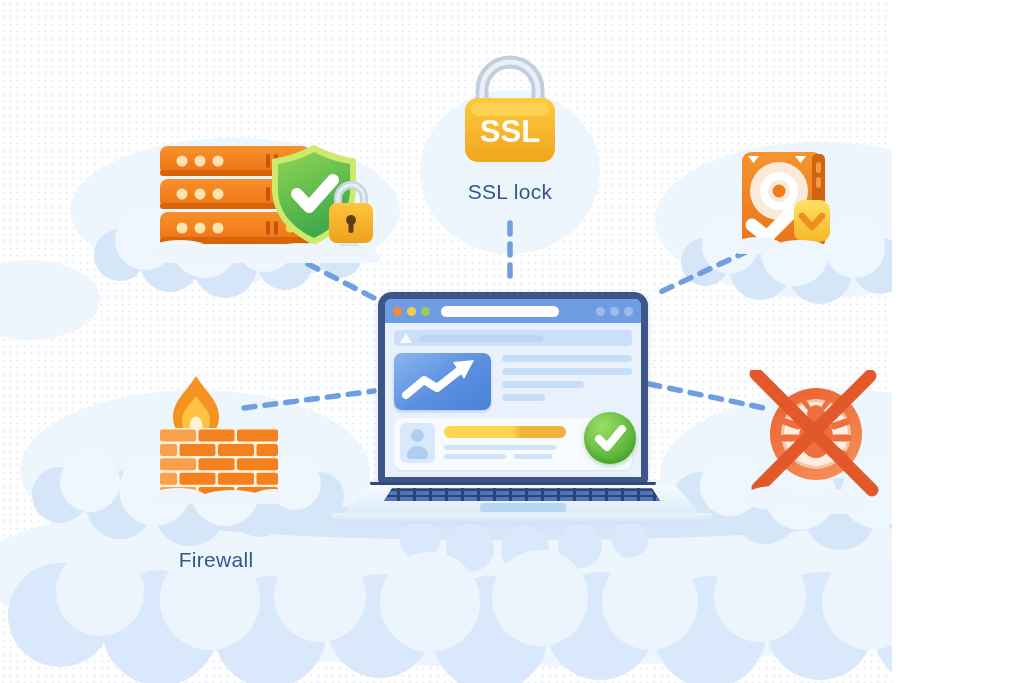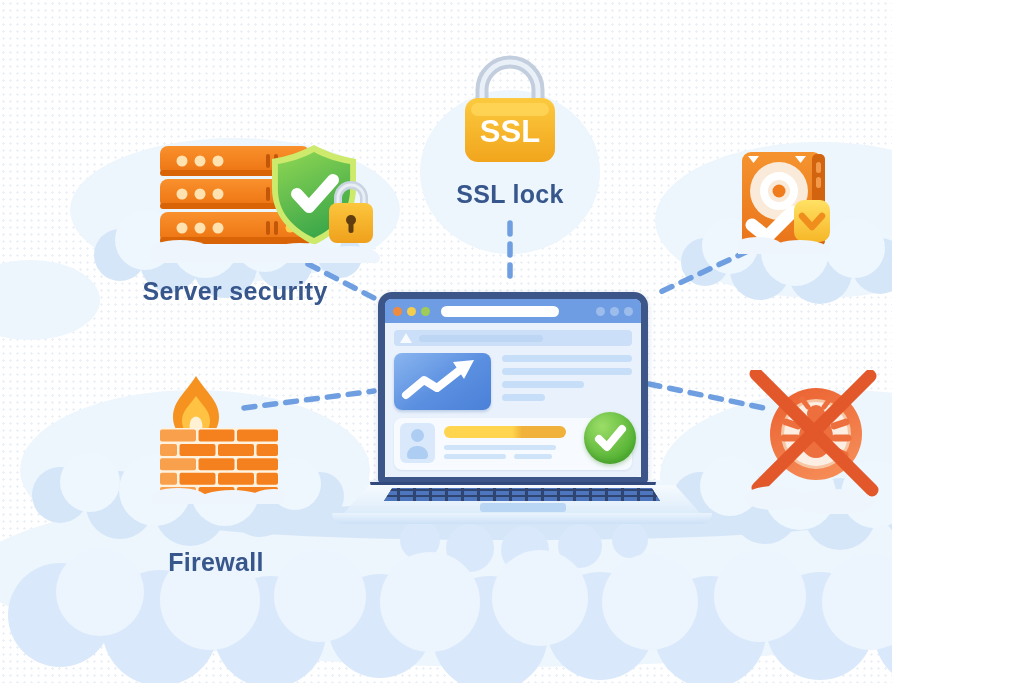--- a/index.html
+++ b/index.html
@@ -5,21 +5,21 @@
   html,body{margin:0;padding:0;background:#fff;}
   #stage{
     position:relative;width:892px;height:683px;overflow:hidden;background:#fff;
     background-image:radial-gradient(rgba(185,200,225,.28) 1px, transparent 1.2px);
     background-size:7px 7px;
     font-family:"Liberation Sans", sans-serif;
   }
   .abs{position:absolute;}
   .node-label{
     position:absolute;transform:translateX(-50%);
-    font-size:25px;font-weight:700;color:#37568c;letter-spacing:.3px;white-space:nowrap;
+    font-size:21px;font-weight:400;color:#37568c;letter-spacing:.3px;white-space:nowrap;
   }
   
   .laptop{position:absolute;left:332px;top:286px;width:380px;height:250px;}
   .screen{
     position:absolute;left:46px;top:6px;width:270px;height:192px;box-sizing:border-box;
     background:#fff;border:7px solid #3d5689;border-radius:14px 14px 5px 5px;
     box-shadow:0 2px 6px rgba(80,110,160,.25);
   }
   .chrome{height:24px;background:#6f9de4;border-radius:6px 6px 0 0;display:flex;align-items:center;padding:0 8px;}
   .dot{width:9px;height:9px;border-radius:50%;margin-right:5px;flex:0 0 auto;}
@@ -327,21 +327,20 @@
     <g stroke="#e2582a" stroke-width="13" stroke-linecap="round">
       <line x1="12" y1="4" x2="128" y2="120"></line>
       <line x1="126" y1="6" x2="14" y2="118"></line>
     </g>
     <g fill="#eef5fd">
       <ellipse cx="30" cy="128" rx="30" ry="12"></ellipse>
         <ellipse cx="90" cy="132" rx="40" ry="13"></ellipse>
     </g>
   </svg>
 
-  <div class="node-label" style="left:235px;top:277px">Server security</div>
   <div class="node-label" style="left:510px;top:180px">SSL lock</div>
   <div class="node-label" style="left:216px;top:548px">Firewall</div>
 
   <div class="laptop">
     <div class="screen">
       <div class="chrome">
         <div class="dot o"></div>
         <div class="dot y"></div>
         <div class="dot g"></div>
         <div class="addr"></div>

